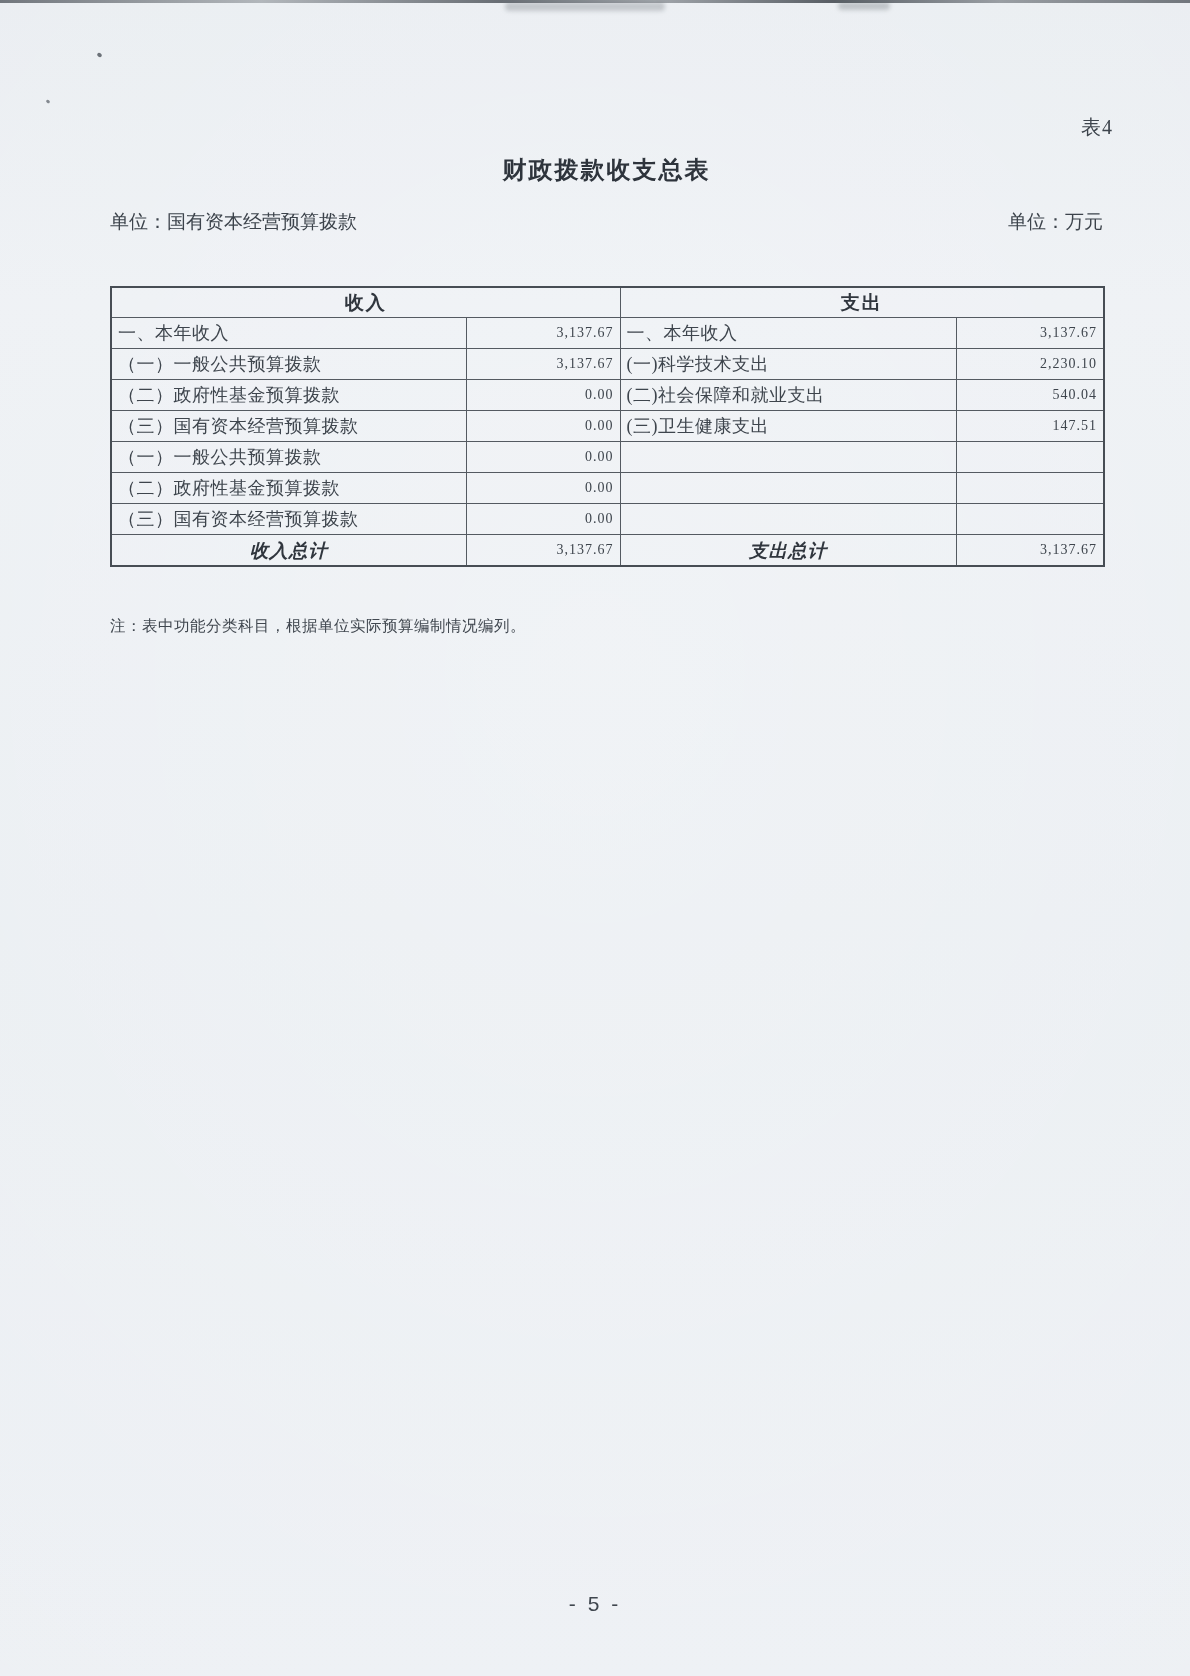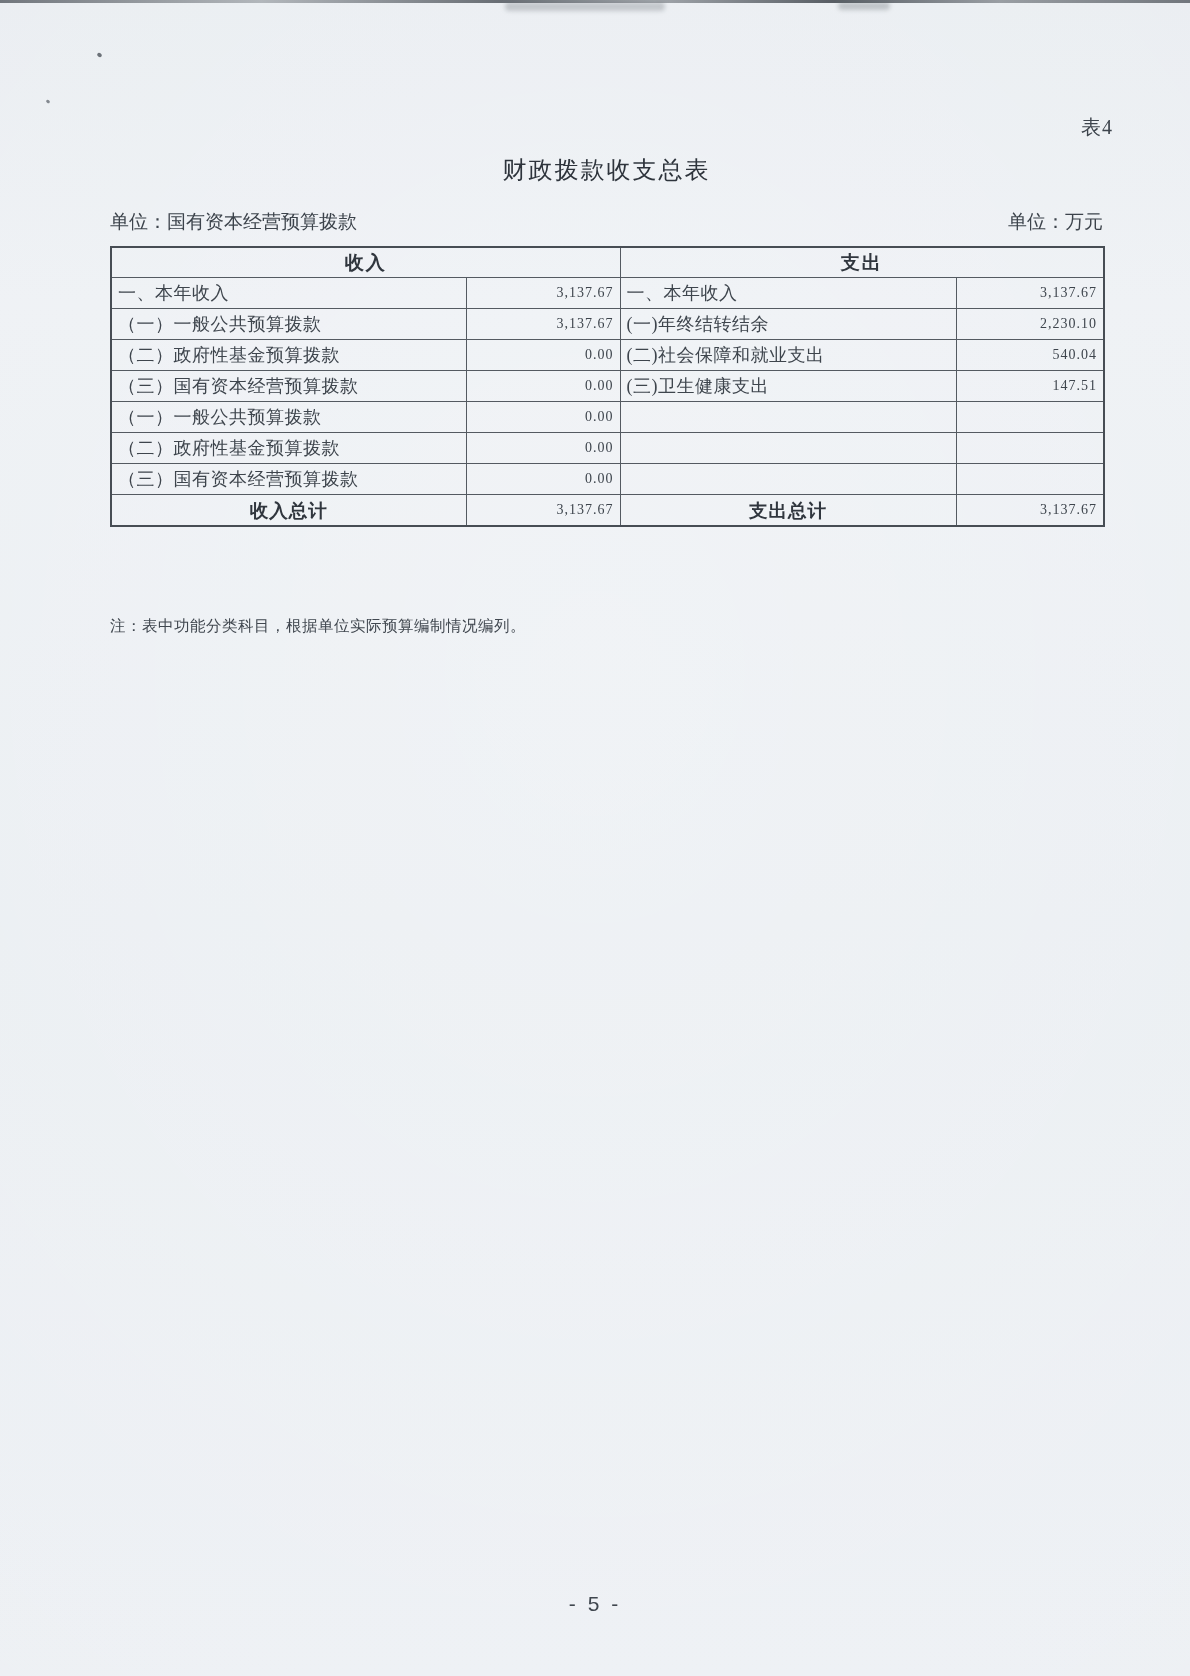--- a/index.html
+++ b/index.html
@@ -34,46 +34,46 @@
   .speck { position: absolute; background: #4c525a; border-radius: 50%; }
   .speck-1 { left: 97px;  top: 53px;  width: 5px; height: 4px; transform: rotate(40deg); opacity: .8; }
   .speck-2 { left: 46px;  top: 100px; width: 4px; height: 3px; transform: rotate(40deg); opacity: .65; }
 
   .table-tag {
     position: absolute; top: 114px; left: 0; width: 1113px;
     text-align: right; font-size: 20px; color: #3d444c; letter-spacing: 1px;
   }
   .doc-title {
     position: absolute; top: 154px; left: 110px; width: 993px;
-    text-align: center; font-size: 24px; font-weight: normal; color: #2e343c;
+    text-align: center; font-size: 24px; font-weight: bold; color: #2e343c;
     letter-spacing: 2px;
   }
   .unit-row {
     position: absolute; top: 209px; left: 110px; width: 993px;
     display: flex; justify-content: space-between;
     font-size: 19px; color: #3c434b;
   }
   .budget-table {
     position: absolute; top: 246px; left: 110px; width: 993px;
     border-collapse: collapse; table-layout: fixed;
     font-size: 18px; color: #3e454d;
   }
   .budget-table th, .budget-table td {
     border: 1.5px solid #545a61; padding: 0 6px; overflow: hidden; white-space: nowrap;
   }
-  .budget-table { border: 2.5px solid #474d54; }
+  .budget-table { border: 2.5px solid #474d54; margin-top: 40px; }
   .budget-table thead th { font-weight: bold; color: #30363e; text-align: center; }
   .row-group th { height: 29px; font-size: 19px; letter-spacing: 2px; }
   .row-cols  th { height: 31px; letter-spacing: 1px; }
   .budget-table tbody td { height: 30px; }
   .cell-item { text-align: left; padding-left: 9px; letter-spacing: .5px; }
   .cell-val  { text-align: right; padding-right: 7px; font-size: 14px; letter-spacing: 1px; }
   .row-total td { height: 34px; }
   .row-total .cell-item {
-    text-align: center; font-weight: bold; color: #30363e; font-size: 18.5px; letter-spacing: 1px;
+    text-align: center; font-weight: bold; color: #30363e; font-size: 18.5px; letter-spacing: 1px; font-style: italic;
   }
   .table-note {
     position: absolute; top: 616px; left: 110px;
     font-size: 15.5px; color: #40474f; letter-spacing: .5px;
   }
   .page-number {
     position: absolute; top: 1592px; left: 0; width: 1190px;
     text-align: center; font-size: 21px; color: #3f464e; letter-spacing: 3px;
     font-family: "Liberation Sans", "DejaVu Sans", sans-serif;
   }
@@ -114,21 +114,21 @@
     <tbody>
       <tr>
         <td class="cell-item">一、本年收入</td>
         <td class="cell-val">3,137.67</td>
         <td class="cell-item">一、本年收入</td>
         <td class="cell-val">3,137.67</td>
       </tr>
       <tr>
         <td class="cell-item">（一）一般公共预算拨款</td>
         <td class="cell-val">3,137.67</td>
-        <td class="cell-item">(一)年终结转结余</td>
+        <td class="cell-item">(一)科学技术支出</td>
         <td class="cell-val">2,230.10</td>
       </tr>
       <tr>
         <td class="cell-item">（二）政府性基金预算拨款</td>
         <td class="cell-val">0.00</td>
         <td class="cell-item">(二)社会保障和就业支出</td>
         <td class="cell-val">540.04</td>
       </tr>
       <tr>
         <td class="cell-item">（三）国有资本经营预算拨款</td>

